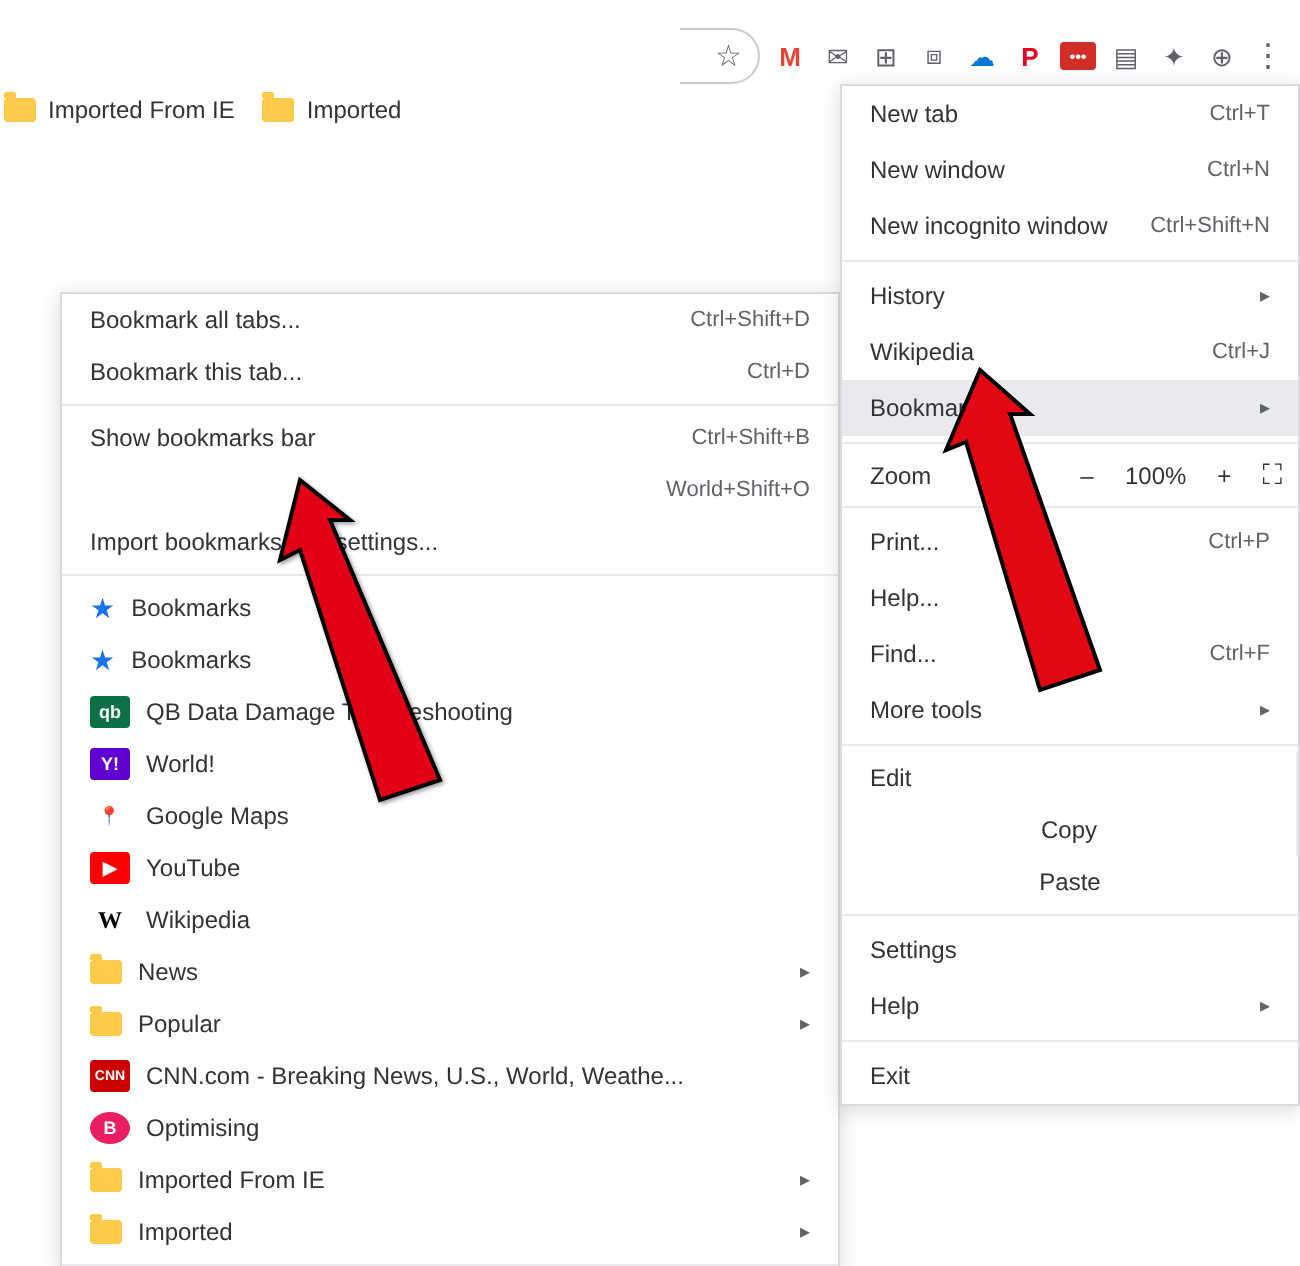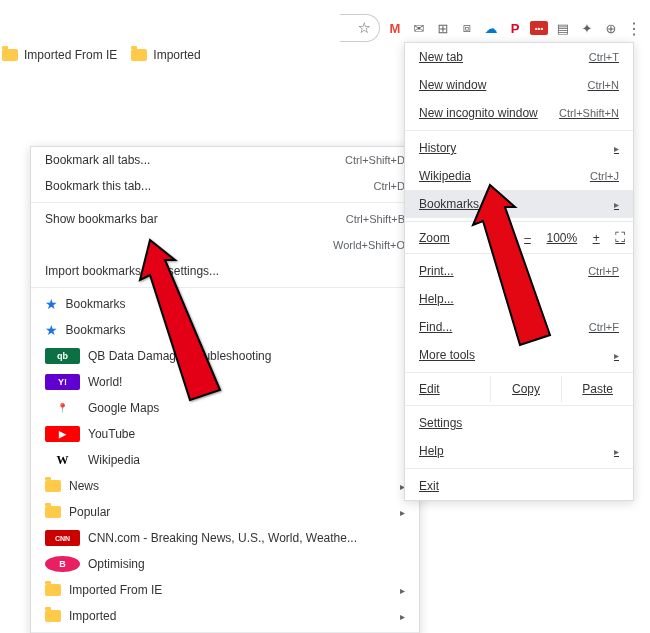--- a/index.html
+++ b/index.html
@@ -11,41 +11,41 @@
 .ext-icon { width: 18px; height: 18px; display: flex; align-items: center; justify-content: center; font-size: 13px; }
 .gmail { color: #ea4335; font-weight: bold; }
 .lastpass { background: #d32d27; color: #fff; font-size: 8px; width: 18px; height: 14px; border-radius: 2px; font-weight: bold; }
 .dots { font-size: 16px; color: #5f6368; cursor: pointer; }
 
 .bookmarks-bar { position: absolute; top: 48px; left: 0; display: flex; gap: 14px; padding-left: 2px; align-items: center; }
 .bb-item { display: flex; align-items: center; gap: 6px; }
 .folder-icon { width: 16px; height: 12px; background: #ffc94a; border-radius: 2px; position: relative; }
 .folder-icon::before { content: ''; position: absolute; top: -3px; left: 0; width: 6px; height: 3px; background: #ffc94a; border-radius: 1px 1px 0 0; }
 
-.main-menu { position: absolute; top: 42px; right: 16px; width: 230px; background: #fff; border: 1px solid #dadce0; box-shadow: 0 2px 10px rgba(0,0,0,0.15); z-index: 10; text-decoration: underline; }
+.main-menu { position: absolute; top: 42px; right: 0; width: 230px; background: #fff; border: 1px solid #dadce0; box-shadow: 0 2px 10px rgba(0,0,0,0.15); z-index: 10; }
 .menu-item { display: flex; justify-content: space-between; align-items: center; padding: 6px 14px; cursor: pointer; min-height: 28px; }
 .menu-item.highlighted { background: #e8eaed; }
 .menu-sep { border-top: 1px solid #e8eaed; margin: 3px 0; }
 .shortcut { color: #5f6368; font-size: 11px; }
 .arrow-r { color: #5f6368; font-size: 10px; }
 .zoom-row { display: flex; align-items: center; padding: 4px 8px 4px 14px; gap: 10px; }
 .zoom-controls { display: flex; align-items: center; gap: 10px; margin-left: auto; }
 .zoom-btn { width: 18px; text-align: center; cursor: pointer; }
 .fullscreen { font-size: 14px; }
-.ecc-row { display: flex; }
+.ecc-row { display: flex; flex-direction: column; }
 .ecc { flex: 1; text-align: center; padding: 6px 0; border-right: 1px solid #e8eaed; cursor: pointer; }
 .ecc:last-child { border-right: none; }
 
 .submenu { position: absolute; top: 146px; left: 30px; width: 390px; background: #fff; border: 1px solid #dadce0; box-shadow: 0 2px 10px rgba(0,0,0,0.15); z-index: 9; }
 .sub-item { display: flex; align-items: center; padding: 5px 14px; cursor: pointer; min-height: 26px; gap: 8px; }
 .sub-item .shortcut { margin-left: auto; }
 .sub-item .arrow-r { margin-left: auto; }
 .sub-item .lbl { flex: 1; white-space: nowrap; overflow: hidden; text-overflow: ellipsis; }
 .bm-star { color: #1a73e8; font-size: 14px; }
-.bm-icon { width: 35px; height: 16px; border-radius: 2px; display: flex; align-items: center; justify-content: center; font-size: 9px; font-weight: bold; color: #fff; }
+.bm-icon { width: 20px; height: 16px; border-radius: 2px; display: flex; align-items: center; justify-content: center; font-size: 9px; font-weight: bold; color: #fff; }
 .ic-qb { background: #0b7043; }
 .ic-yahoo { background: #6001d2; }
 .ic-gmaps { background: #fff; }
 .ic-yt { background: #ff0000; }
 .ic-wiki { background: #fff; color: #000; font-family: serif; font-weight: bold; font-size: 12px; }
 .ic-cnn { background: #cc0000; font-size: 7px; }
 .ic-opt { background: #e91e63; border-radius: 50%; }
 
 .red-arrow { position: absolute; z-index: 20; pointer-events: none; }
 </style>

